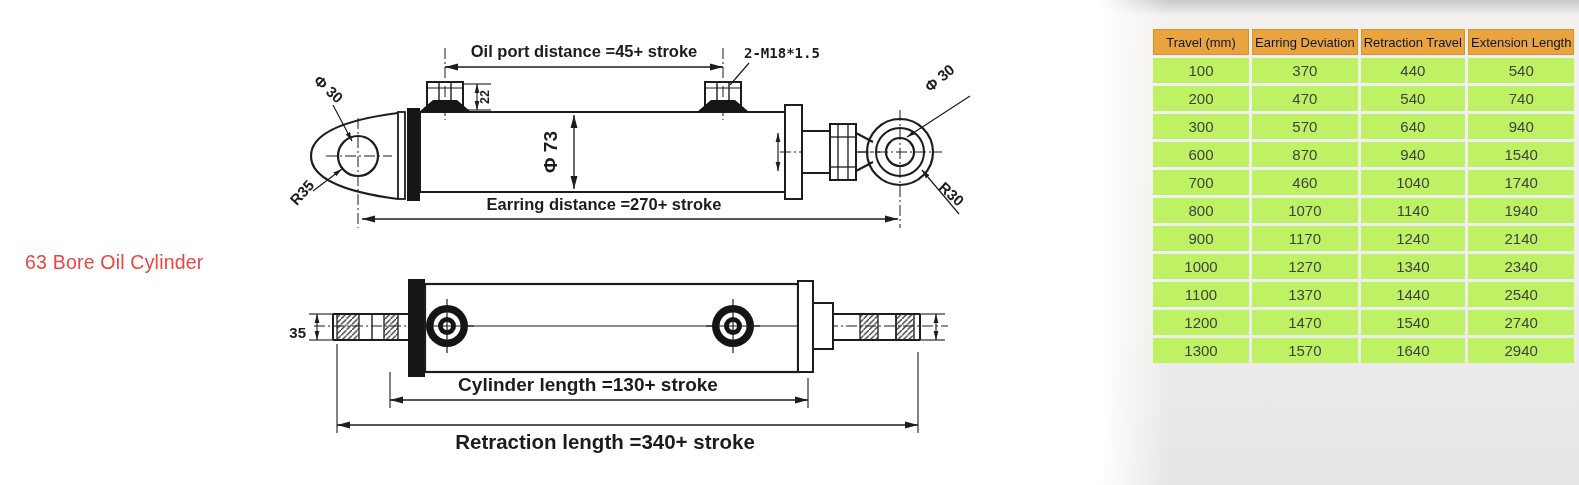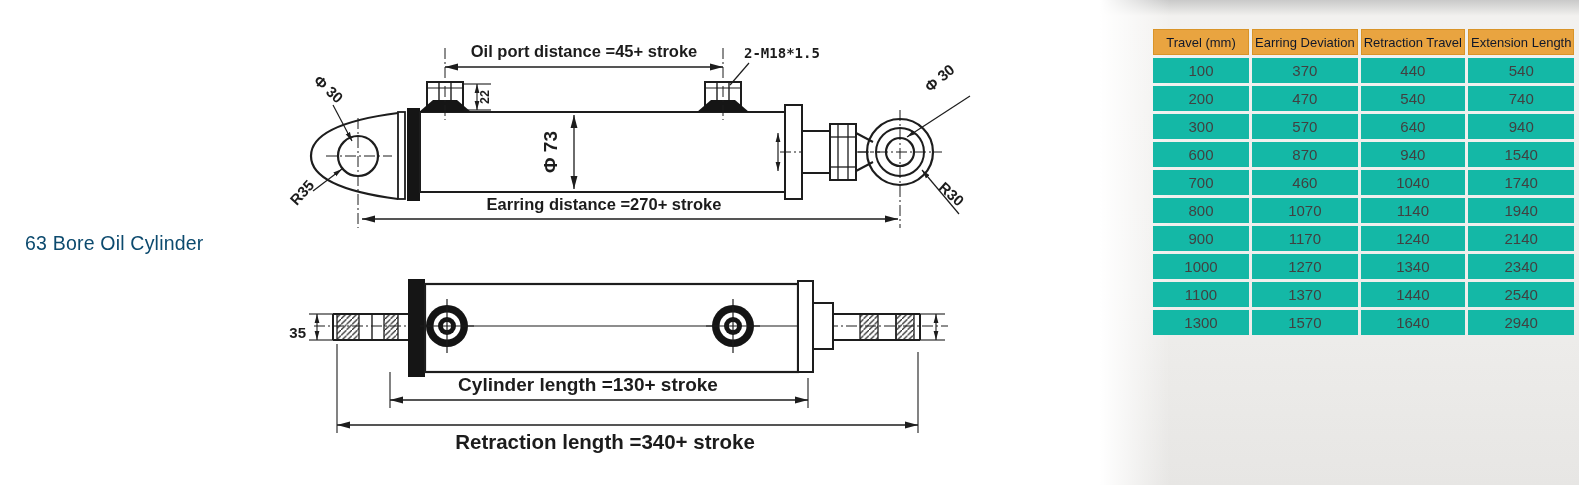--- a/index.html
+++ b/index.html
@@ -2,28 +2,28 @@
 <html><head>
 <meta charset="utf-8">
 <style>
   html,body{margin:0;padding:0;background:#fff;}
   .canvas{position:relative;width:1579px;height:485px;background:#ffffff;overflow:hidden;
           font-family:"Liberation Sans",sans-serif;}
   .right-panel{position:absolute;left:1100px;top:0;width:479px;height:485px;
                background:linear-gradient(180deg,#c9c9c9 0px,#f2f1ef 16px,#efeeec 60%,#e7e6e4 100%);}
   .right-panel .fade{position:absolute;left:0;top:0;width:70px;height:100%;
                background:linear-gradient(90deg,#ffffff,rgba(255,255,255,0));}
-  .page-title{position:absolute;left:25px;top:232px;font-size:19.5px;color:#0c4a6e;
+  .page-title{position:absolute;left:25px;top:251px;font-size:19.5px;color:#ef4444;
               letter-spacing:.2px;white-space:nowrap;}
   .drawing{position:absolute;left:270px;top:25px;width:710px;height:450px;}
   .spec-table{position:absolute;left:1150px;top:26px;border-collapse:separate;border-spacing:3px;
               table-layout:fixed;}
   .spec-table th{background:#e9a440;border:1px solid #d99428;color:#0f172a;font-weight:400;
                  font-size:13px;height:24px;padding:0 2px;white-space:nowrap;overflow:hidden;}
-  .spec-table td{background:#14b8a6;color:#414141;font-size:15px;text-align:center;height:25px;
+  .spec-table td{background:#bef264;color:#414141;font-size:15px;text-align:center;height:25px;
                  padding:0;}
   svg text{fill:#1c1c1c;}
   .dim-label{font-size:16.5px;font-weight:600;}
   .dim-label-lg{font-size:19px;font-weight:600;}
   .dim-label-xl{font-size:20.5px;font-weight:600;}
   .dim-num{font-size:15px;font-weight:700;}
   .dim-num-sm{font-size:12.5px;font-weight:700;}
   .dim-num-lg{font-size:19px;font-weight:600;}
   .thread{font-family:"DejaVu Sans Mono",monospace;font-size:14px;font-weight:700;}
 </style>
@@ -271,20 +271,26 @@
           <td>1340</td>
           <td>2340</td>
         </tr>
         <tr>
           <td>1100</td>
           <td>1370</td>
           <td>1440</td>
           <td>2540</td>
         </tr>
         <tr>
+          <td>1200</td>
+          <td>1470</td>
+          <td>1540</td>
+          <td>2740</td>
+        </tr>
+        <tr>
           <td>1300</td>
           <td>1570</td>
           <td>1640</td>
           <td>2940</td>
         </tr>
       </tbody>
   </table>
 
 </div>
 

